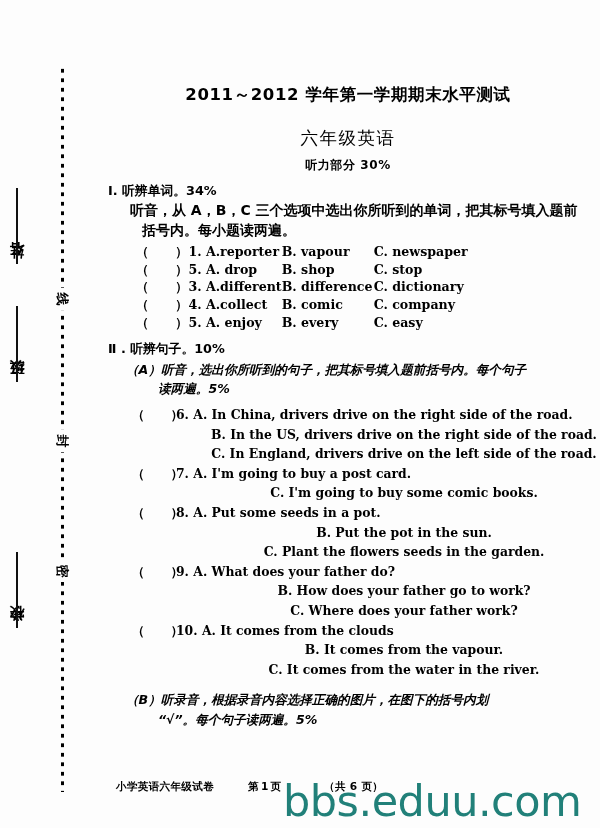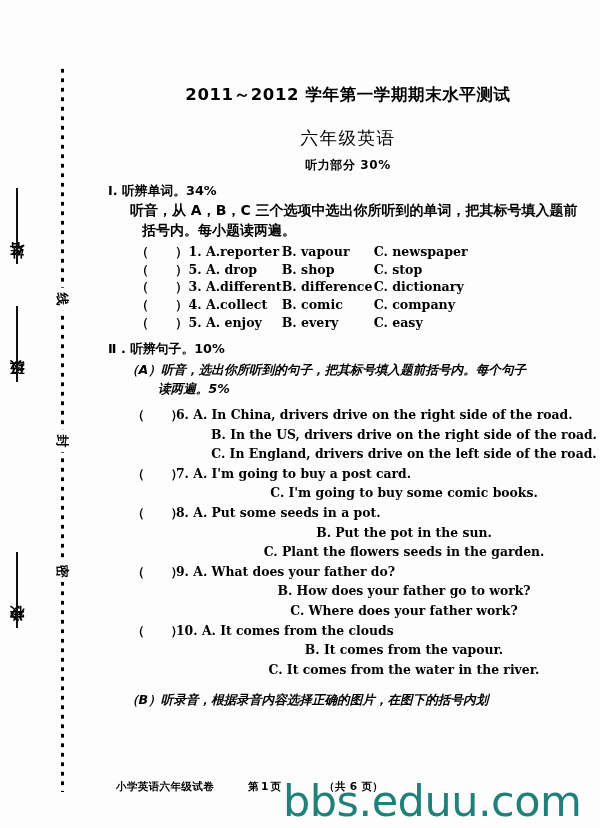--- a/index.html
+++ b/index.html
@@ -321,20 +321,21 @@
         <span class="qparen">（　　）</span><span class="qnum">10.</span> <span>A. It comes from the clouds</span>
       </div>
       <span class="qsub">B. It comes from the vapour.</span>
       <span class="qsub">C. It comes from the water in the river.</span>
     </div>
 
     <div class="sec2-gap"></div>
 
     <div class="sub-instr">
       <span>（B）听录音，根据录音内容选择正确的图片，在图下的括号内划</span>
+      <span class="cont2">“√”。每个句子读两遍。5%</span>
     </div>
 
   </div>
 
   <div id="footer">
     <span class="ftxt">小学英语六年级试卷</span>
     <span class="fpage"><span>第</span><span class="num">1</span><span>页</span></span>
     <span class="ftotal">（共 6 页）</span>
   </div>
 

